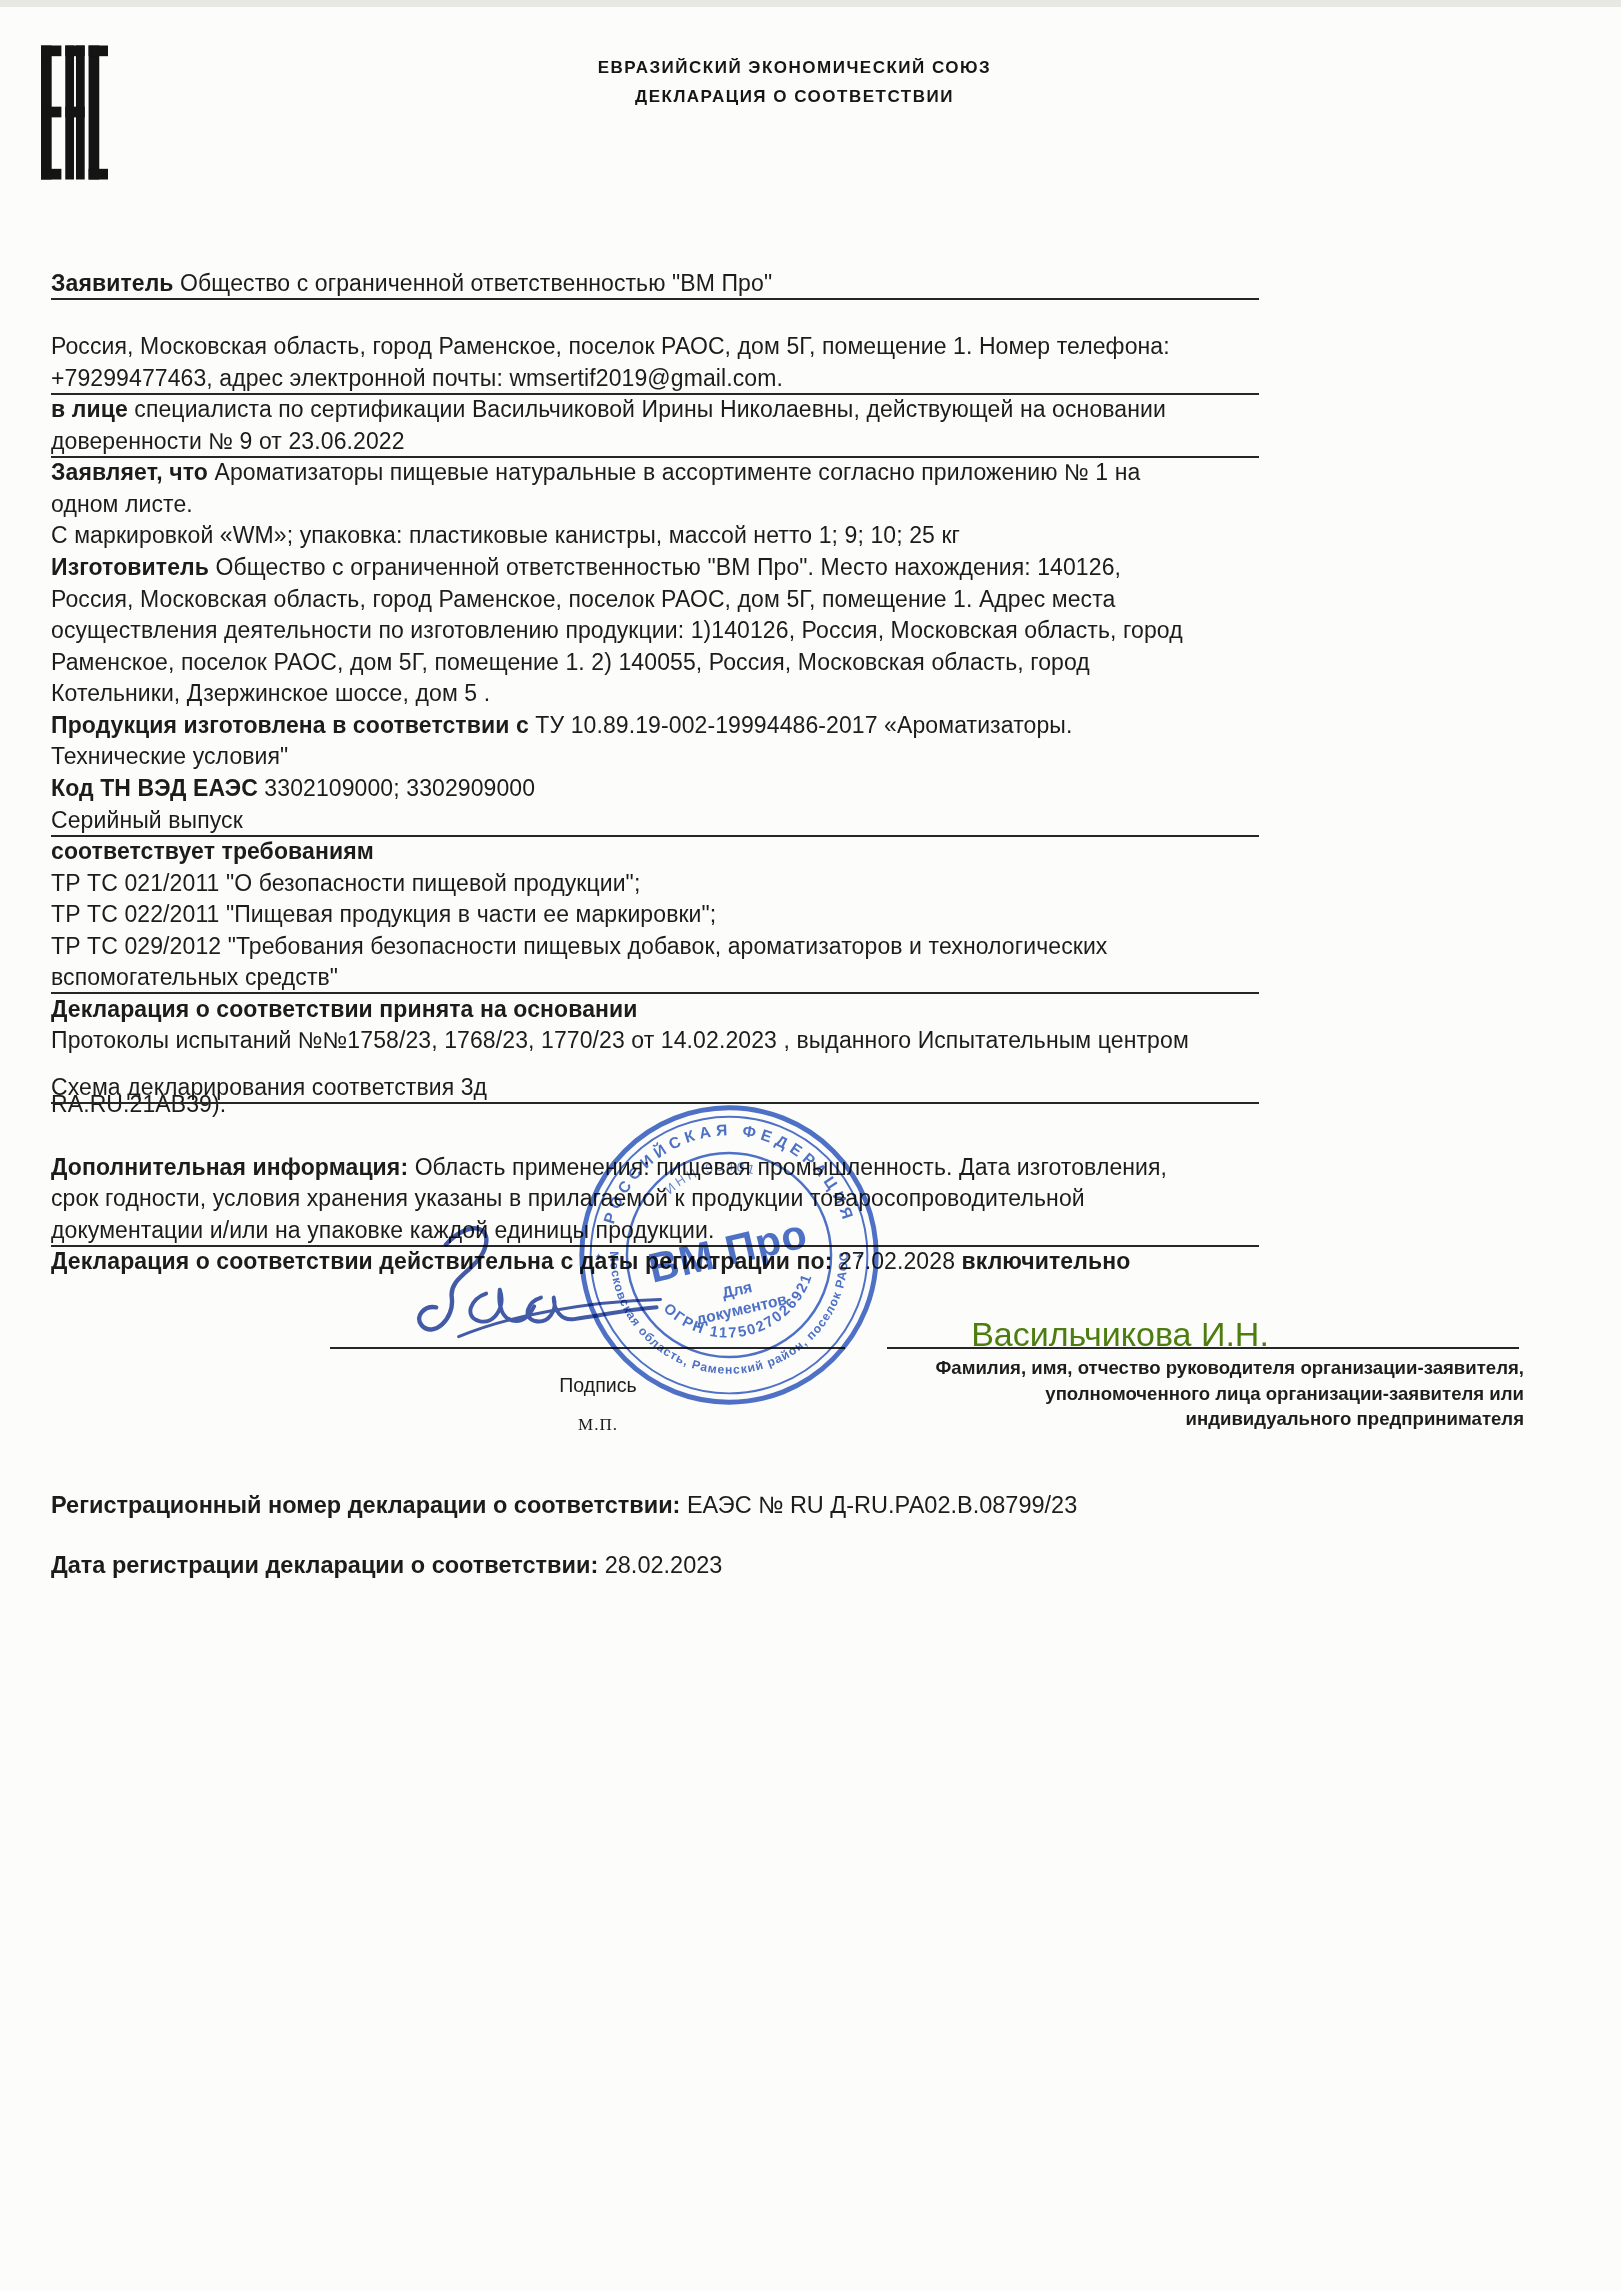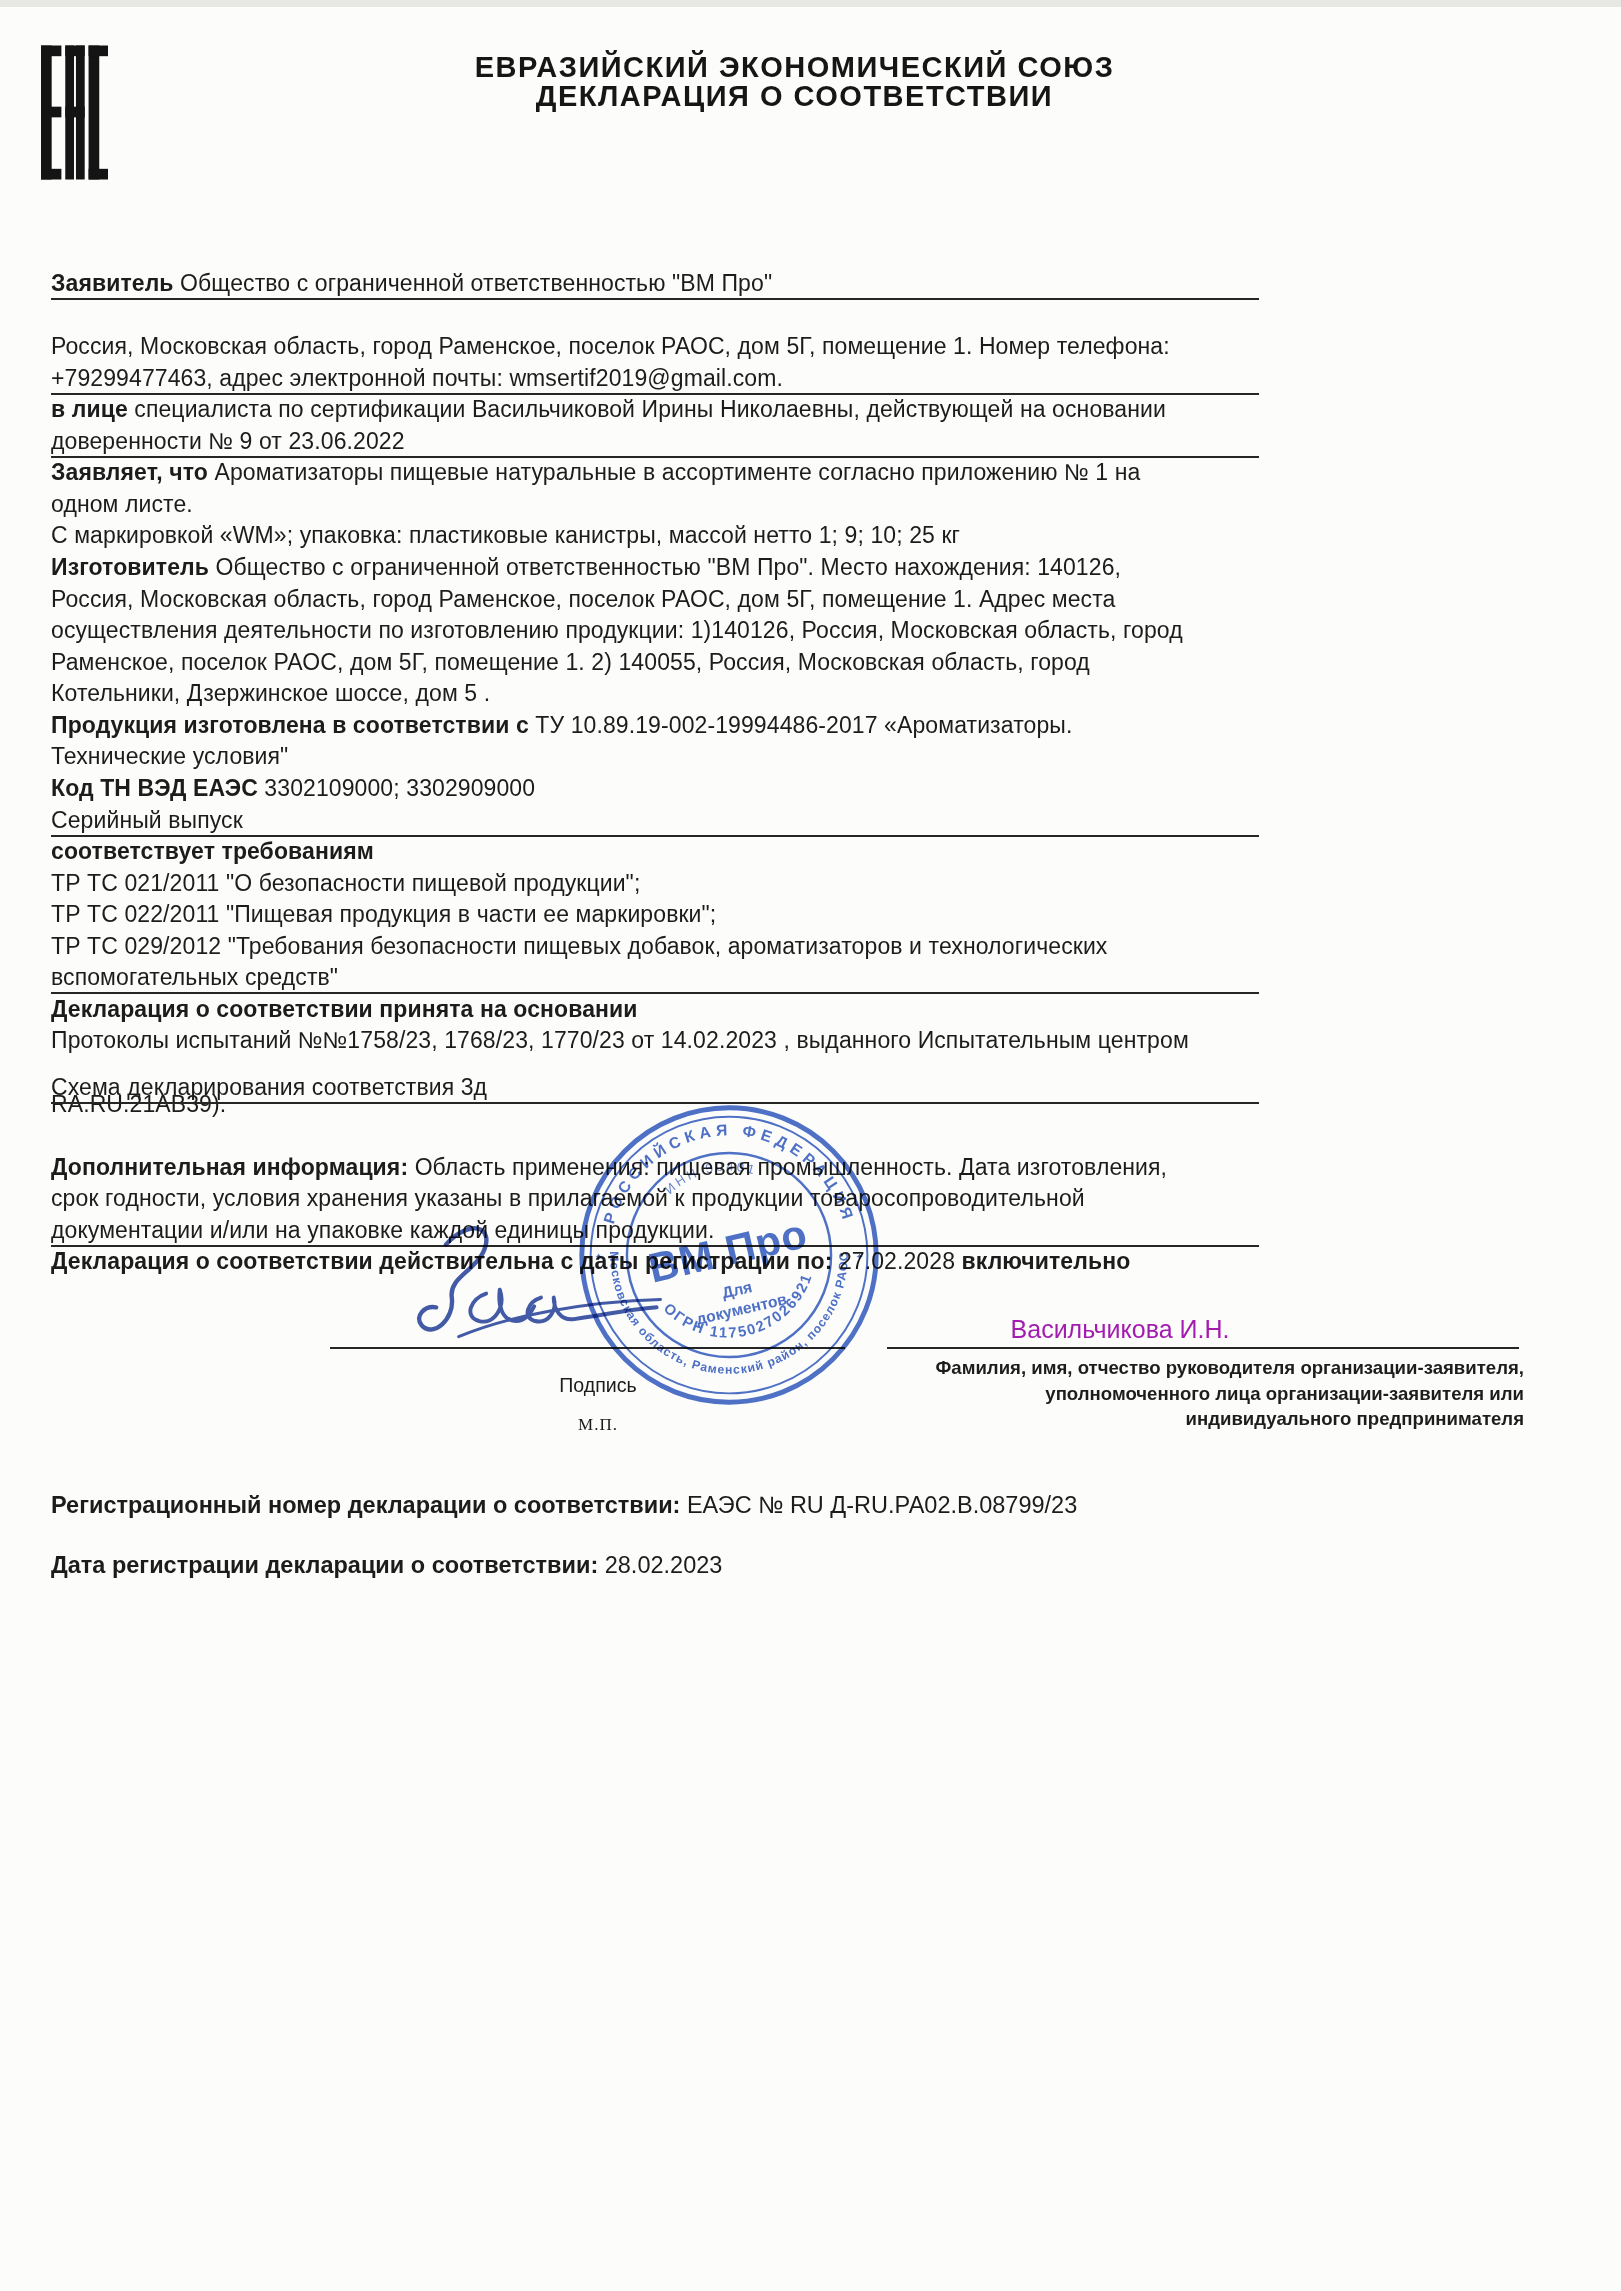--- a/index.html
+++ b/index.html
@@ -10,38 +10,38 @@
     font-family:"Liberation Sans",sans-serif;
     color:#1c1c1c;
     overflow:hidden;
   }
   .scan-edge{position:absolute;left:0;top:0;width:100%;height:6.9px;background:#e7e7e4;}
   
   .eac-logo{position:absolute;left:41px;top:45px;width:67px;height:135px;}
   
   .doc-title{
     position:absolute;left:412px;top:53px;width:765px;
-    text-align:center;font-size:29px;font-weight:700;line-height:29px;
+    text-align:center;font-size:17px;font-weight:700;line-height:29px;
     letter-spacing:1.5px;color:#161616;
   }
   
   .doc-body{position:absolute;left:51px;top:269px;width:1208px;height:1039px;}
   .line{
     position:absolute;left:0;height:29px;font-size:23px;line-height:28px;
     white-space:nowrap;letter-spacing:0.1px;
   }
   .line.rule{width:1208px;border-bottom:2px solid #262626;}
   .line .b{font-weight:700;}
   
   .sig-line{position:absolute;height:2px;background:#262626;}
   .sig-line.left{left:330px;top:1347px;width:515px;}
   .sig-line.right{left:887px;top:1347px;width:632px;}
   .signer-name{
     position:absolute;left:887px;top:1315px;width:466px;text-align:center;
-    font-size:25px;color:#a21caf;
+    font-size:34px;color:#4d7c0f;
   }
   .signer-caption{
     position:absolute;left:887px;top:1355px;width:637px;text-align:right;
     font-size:18.6px;line-height:25.5px;font-weight:600;color:#1d1d1d;
   }
   .podpis-label{position:absolute;left:549px;top:1374px;width:98px;text-align:center;font-size:19.6px;}
   .mp-label{
     position:absolute;left:544px;top:1415px;width:108px;text-align:center;
     font-family:"Liberation Serif",serif;font-weight:400;font-size:17px;letter-spacing:1px;
   }

